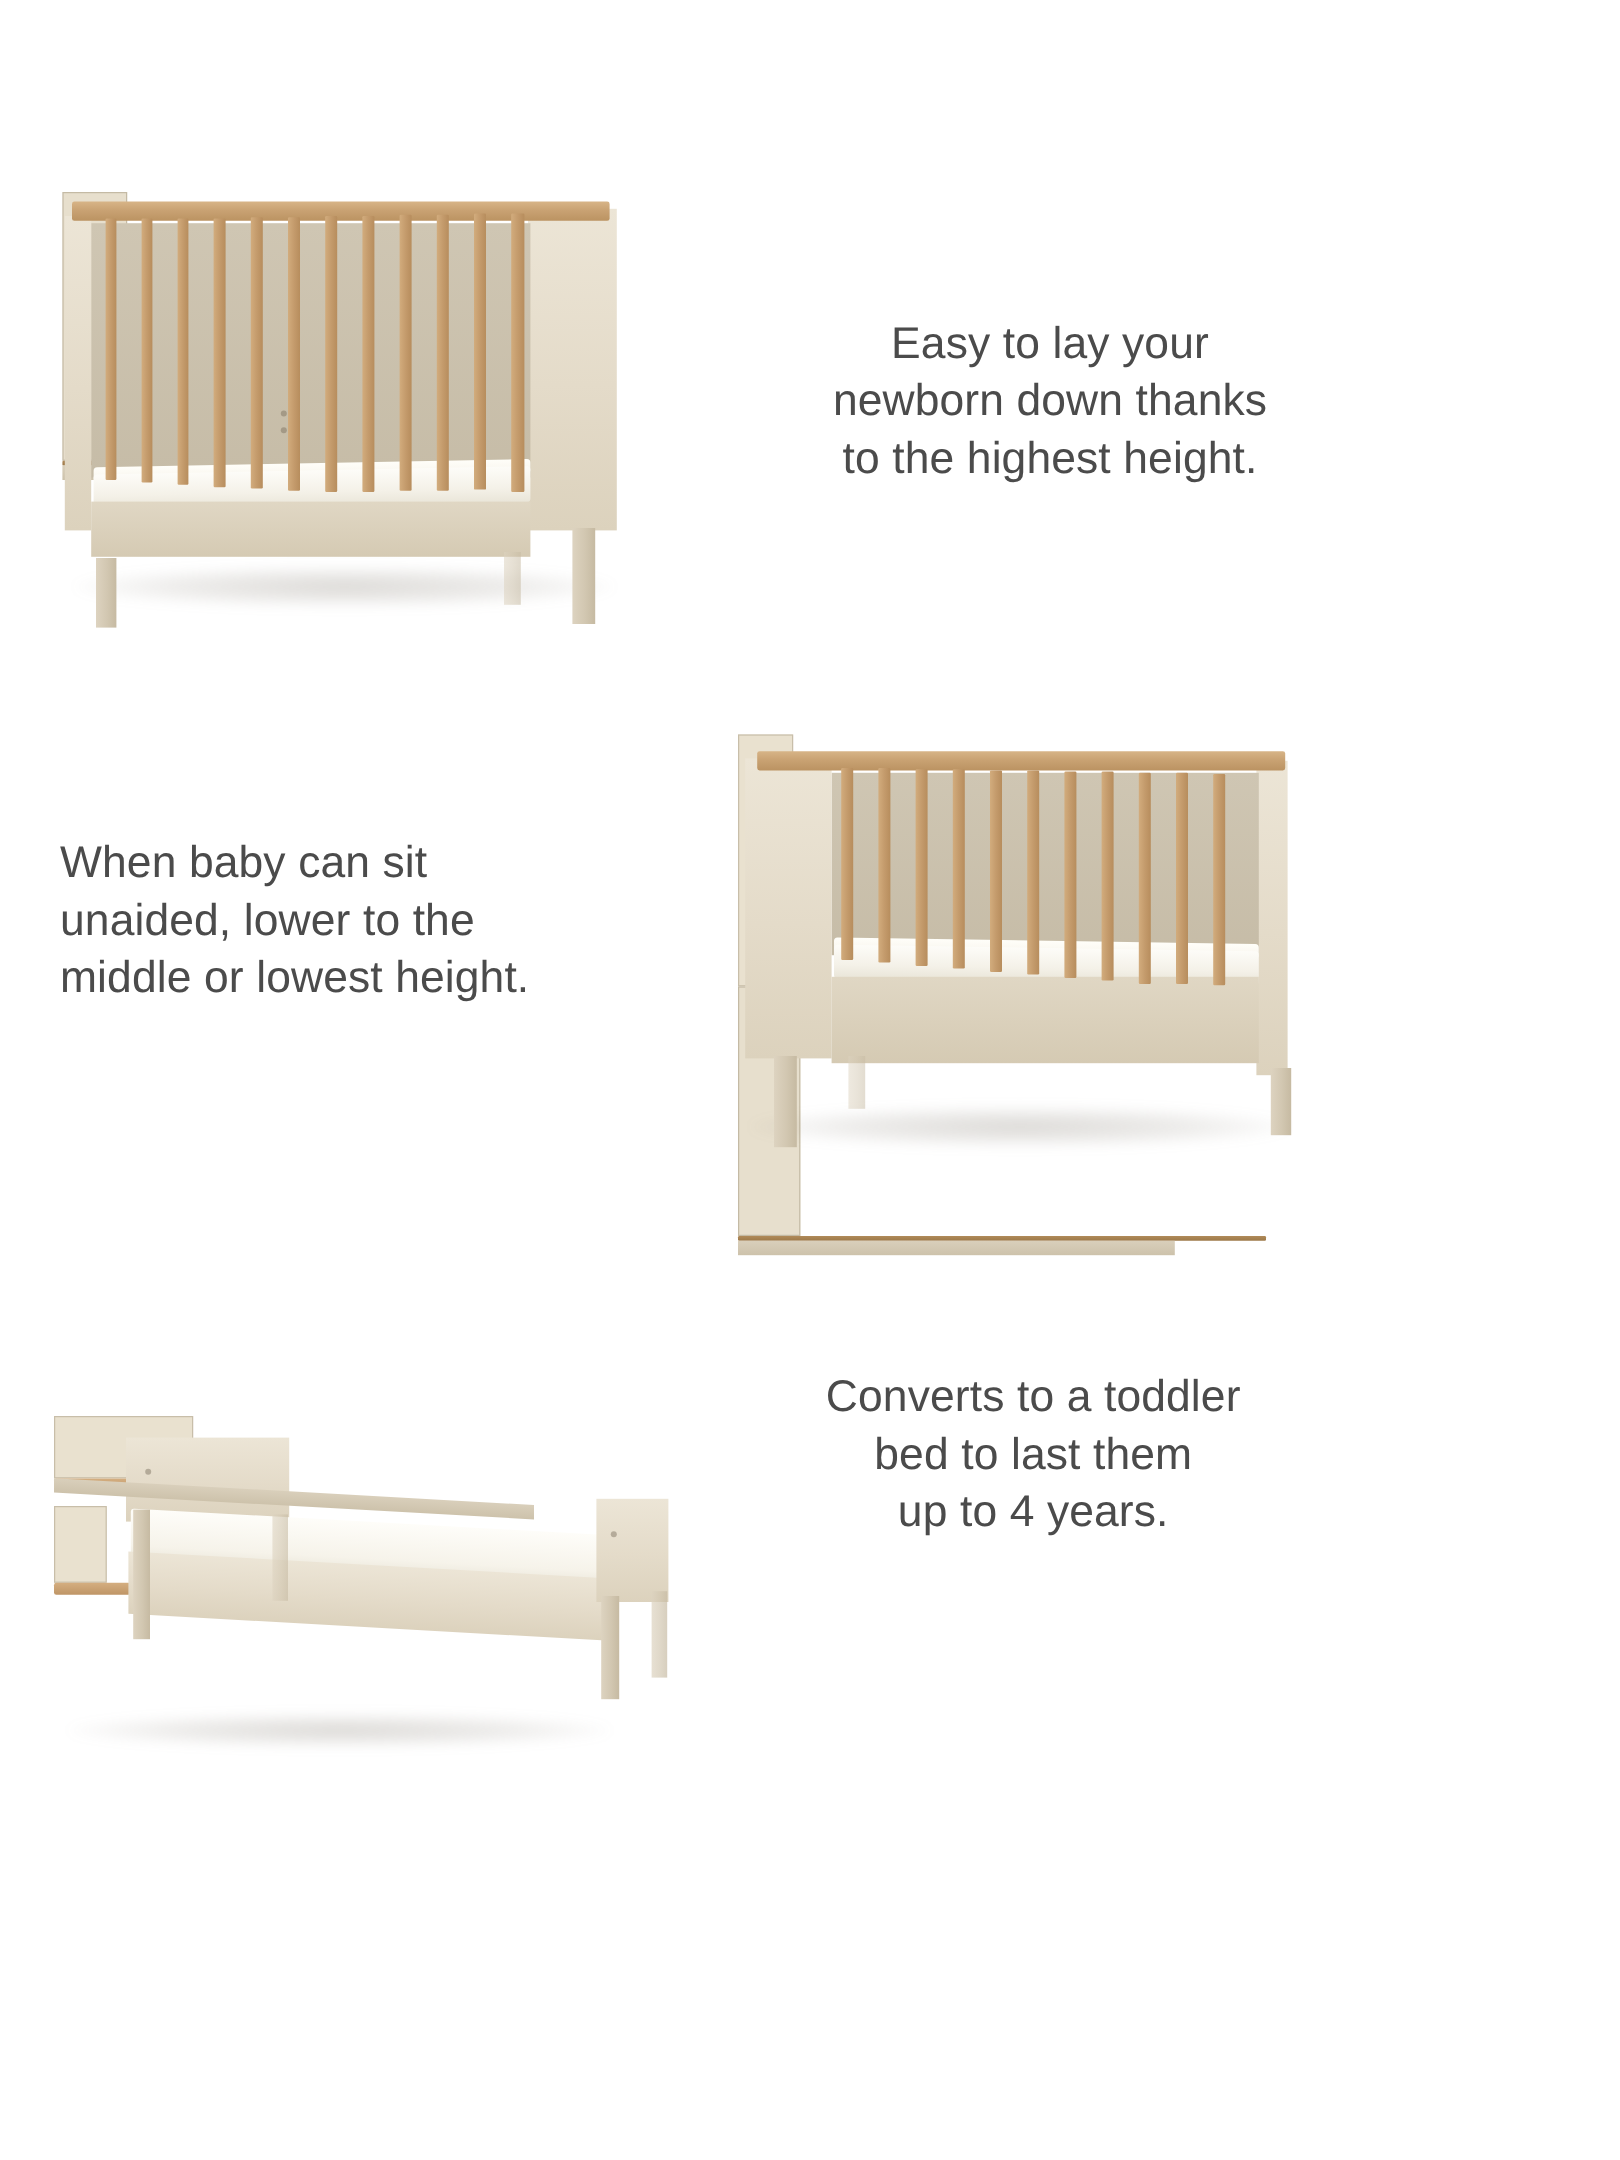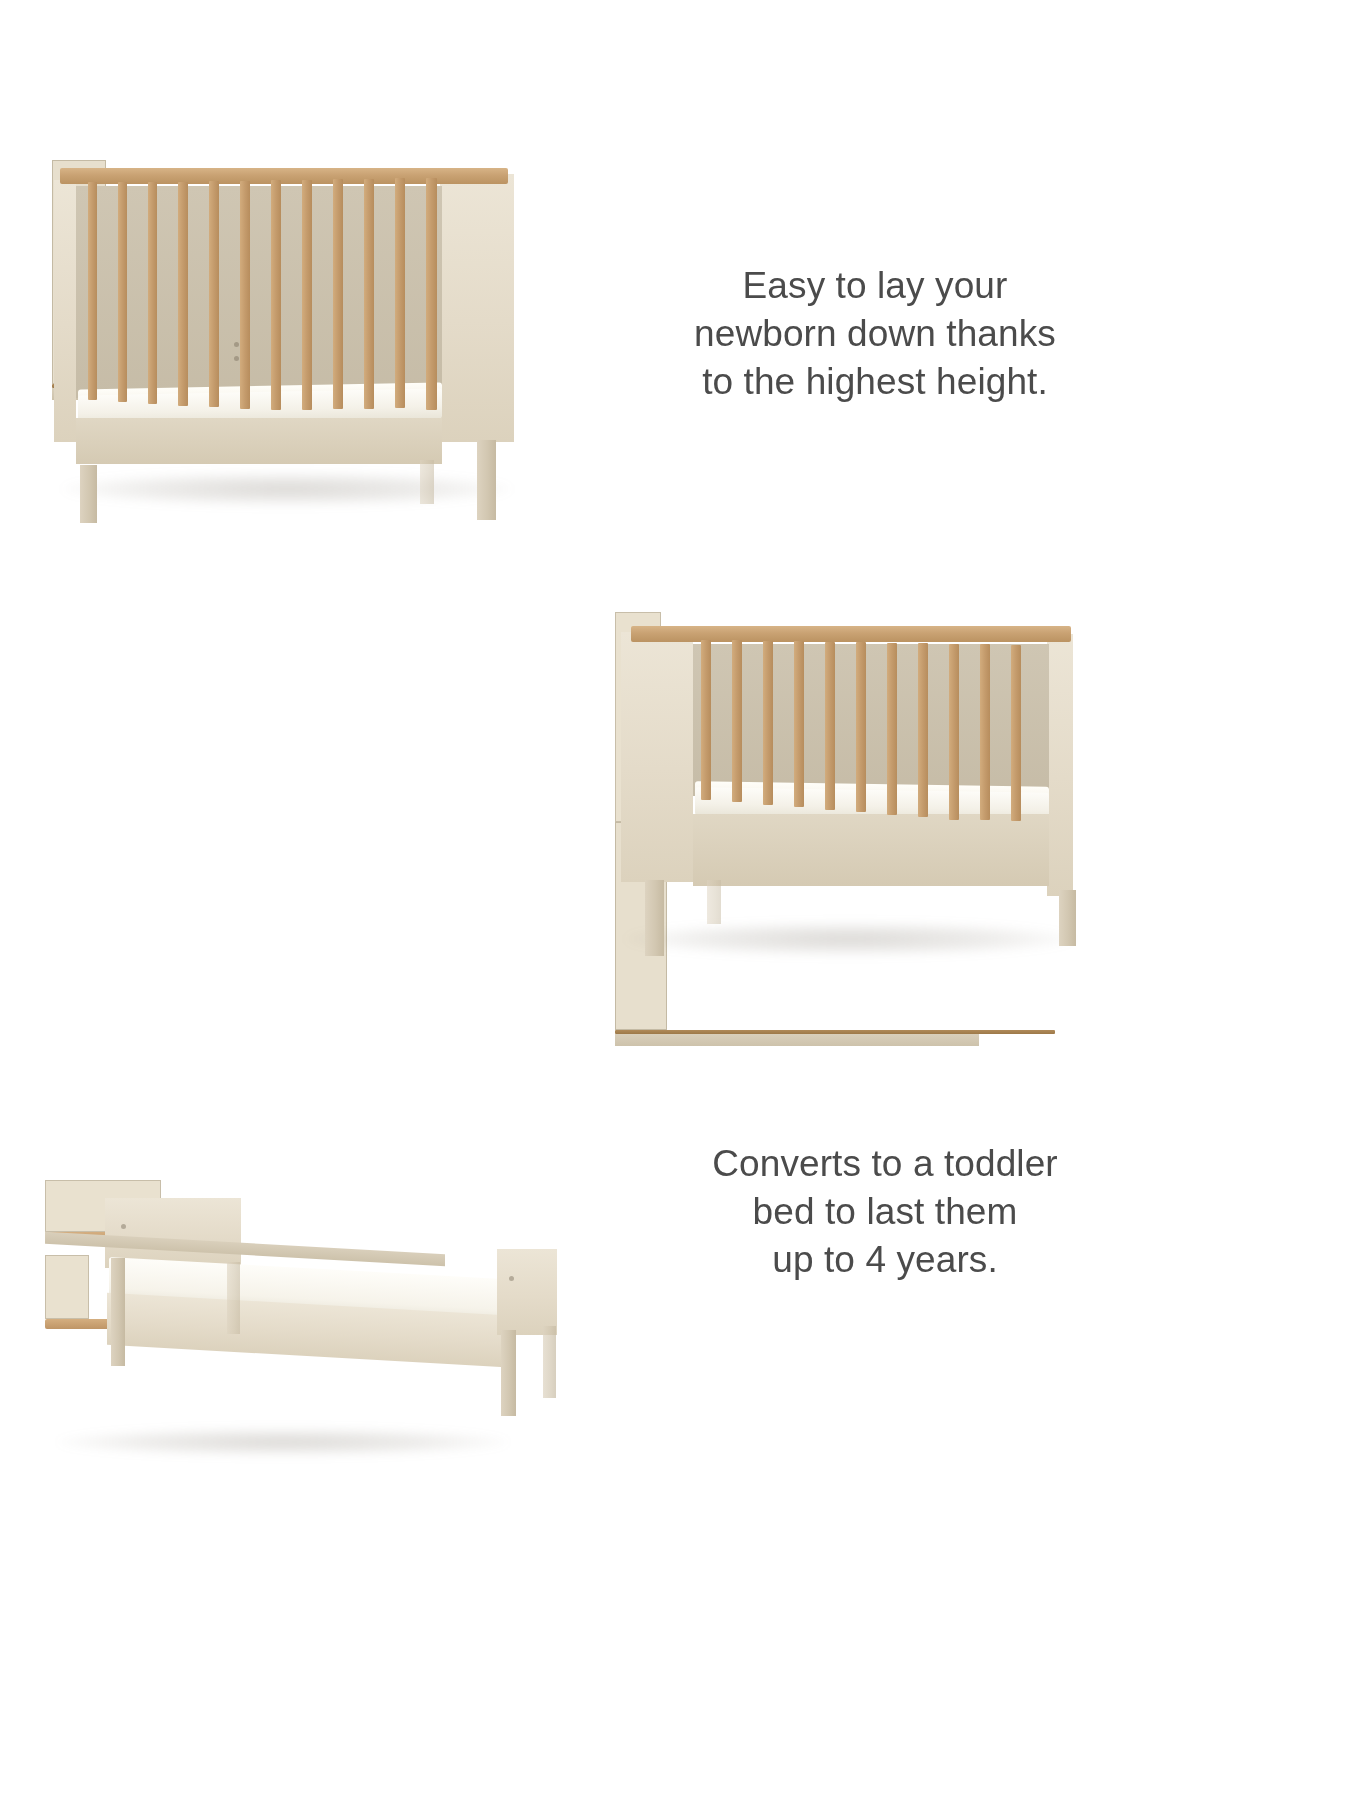--- a/index.html
+++ b/index.html
@@ -19,21 +19,21 @@
     font-size:37px;
     line-height:1.30;
     letter-spacing:0.1px;
     white-space:pre-line;
   }
   .caption.right { text-align:center; }
   .caption.left  { text-align:left; }
 
   #cap-1 { left:600px;  top:262px;  width:550px; }
   #cap-2 { left:50px;   top:695px;  width:480px; }
-  #cap-3 { left:630px;  top:1140px; width:510px; }
+  #cap-3 { left:606px;  top:1140px; width:510px; }
 
   
   .photo { position:absolute; }
 
   
   .shadow {
     position:absolute;
     border-radius:50%;
     background:radial-gradient(ellipse at 50% 50%,
                 rgba(120,112,100,.26) 0%,
@@ -244,20 +244,23 @@
     <div class="slat" style="left:179px; top:29px; width:10px; height:166px;"></div>
     <div class="slat" style="left:210px; top:30px; width:10px; height:168px;"></div>
     <div class="slat" style="left:241px; top:30px; width:10px; height:170px;"></div>
     <div class="slat" style="left:272px; top:31px; width:10px; height:172px;"></div>
     <div class="slat" style="left:303px; top:31px; width:10px; height:174px;"></div>
     <div class="slat" style="left:334px; top:32px; width:10px; height:176px;"></div>
     <div class="slat" style="left:365px; top:32px; width:10px; height:176px;"></div>
     <div class="slat" style="left:396px; top:33px; width:10px; height:176px;"></div>
   </div>
 
+  <div class="caption left" id="cap-2">When baby can sit
+unaided, lower to the
+middle or lowest height.</div>
 
   <div class="photo" id="photo-3">
     <div class="shadow"></div>
 
     <div class="cream-panel" id="p3-headboard"></div>
     <div id="p3-head-in"></div>
     <div id="p3-head-rail"></div>
 
     <div class="mattress" id="p3-mattress"></div>
     <div class="cream-panel" id="p3-side-rail"></div>

